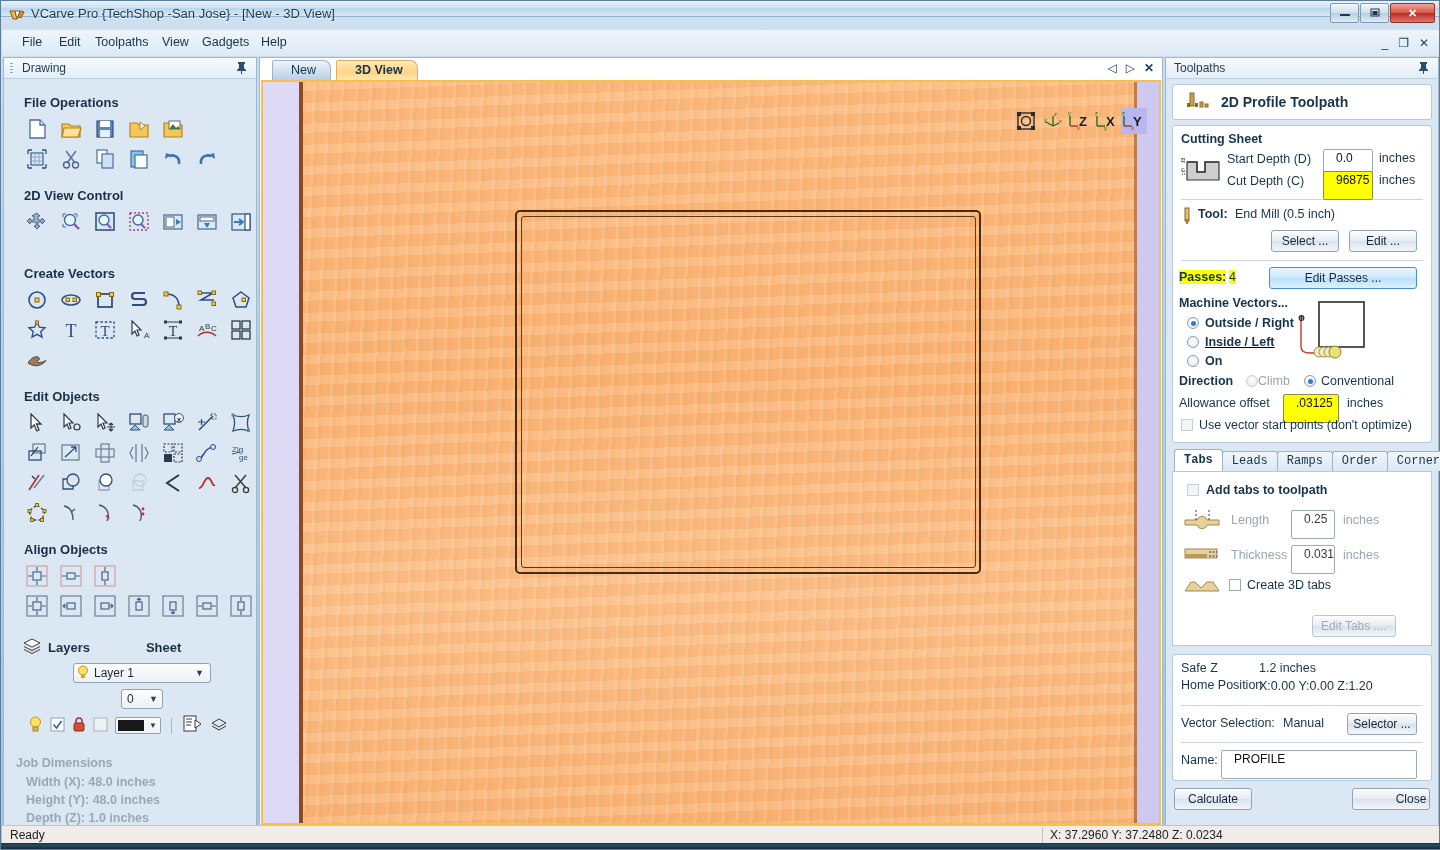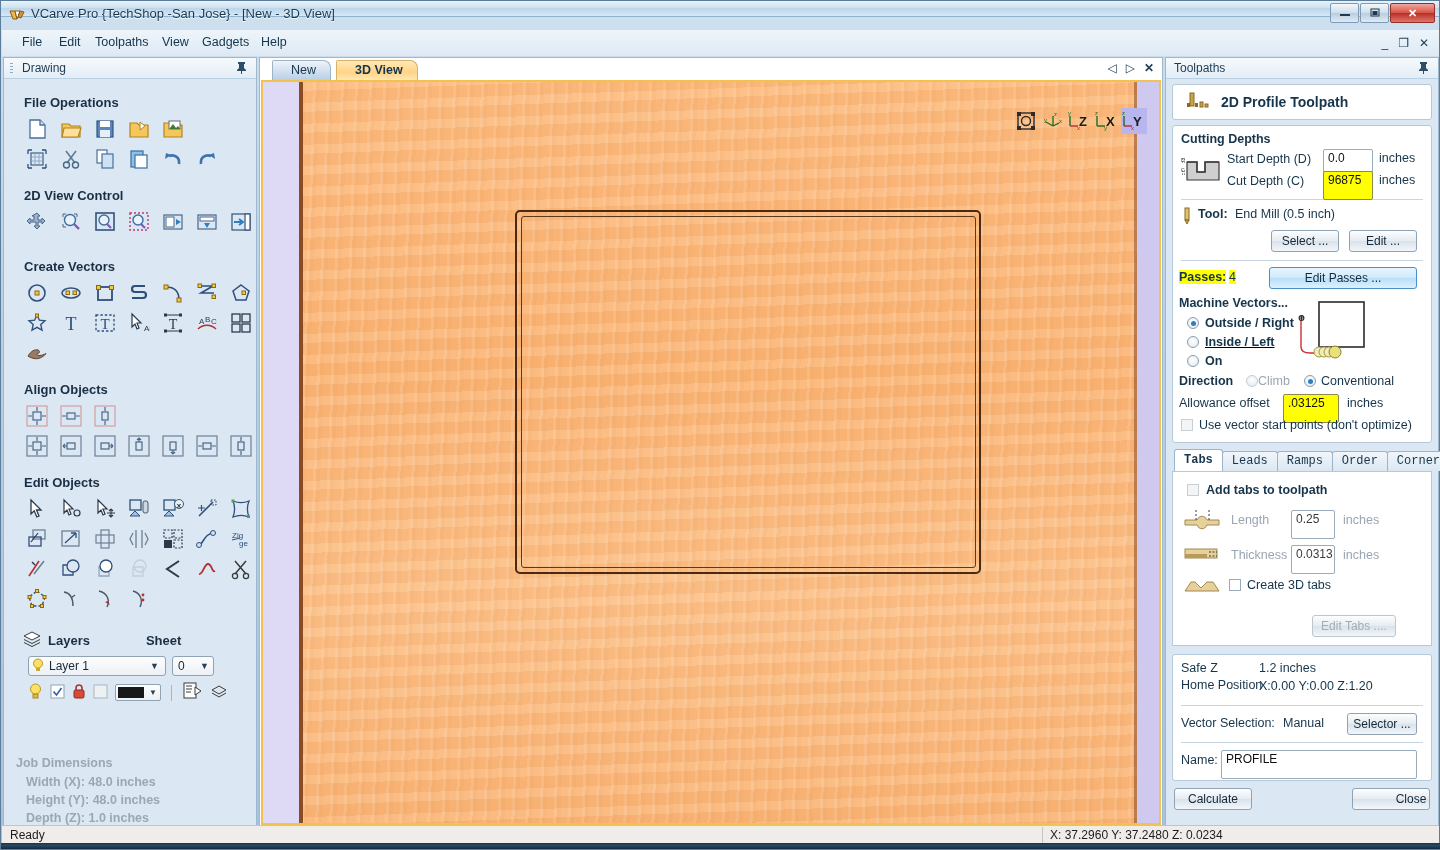--- a/index.html
+++ b/index.html
@@ -152,21 +152,21 @@
     margin:5px 6px;
   }
   .tp-header { display:flex; align-items:center; height:36px; padding-left:12px; }
   .tp-header .tp-title { font-size:14px; font-weight:bold; color:#16344a; margin-left:10px; }
 
   .gtitle { font-size:12.5px; font-weight:bold; color:#16344a; }
   .lbl { font-size:12.5px; color:#16344a; }
   .lbl-dim { font-size:12.5px; color:#9aa6b2; }
   .txtin {
     background:#fff; border:1px solid #9aabbb; border-radius:2px;
-    height:29px; line-height:17px; font-size:12px; color:#111; padding:0 4px;
+    height:29px; line-height:17px; font-size:12px; color:#111; padding:0 12px;
     display:inline-block;
   }
   .txtin.hl { background:#ffff00; border-color:#8a8a4a; }
   .hl-text { background:#ffff00; }
   .btn {
     background:linear-gradient(180deg,#fdfefe,#e6ecf2 48%,#dae2ea 52%,#f2f6fa);
     border:1px solid #8fa3b5; border-radius:3px;
     font-size:12px; color:#14293a; text-align:center;
     height:22px; line-height:20px; display:inline-block;
   }
@@ -390,21 +390,21 @@
             <span class="ic">
                 <svg width="22" height="22" viewBox="0 0 22 22">
                   <rect x="2" y="3" width="18" height="16" fill="#dae8f5" stroke="#35537a" stroke-width="1.2"></rect>
                   <rect x="15" y="3" width="5" height="16" fill="#fff" stroke="#35537a" stroke-width="1.2"></rect>
                   <path d="M4 11h8M9 8l4 3-4 3" stroke="#2f7fbf" stroke-width="2" fill="none"></path>
                 </svg>
               </span>
           </div>
         </div>
 
-        <div class="sect" style="margin-top:24px">
+        <div class="sect" style="margin-top:31px">
           <div class="sect-title">Create Vectors</div>
           <div class="iconrow">
             <span class="ic">
                 <svg width="22" height="22" viewBox="0 0 22 22">
                   <circle cx="11" cy="11" r="8" fill="none" stroke="#2f4f7d" stroke-width="1.6"></circle>
                   <rect x="9" y="9" width="4" height="4" fill="#f5c842" stroke="#8a6a10"></rect>
                 </svg>
               </span>
             <span class="ic">
                 <svg width="22" height="22" viewBox="0 0 22 22">
@@ -501,98 +501,20 @@
           <div class="iconrow">
             <span class="ic">
                 <svg width="22" height="22" viewBox="0 0 22 22">
                   <path d="M2 14c3-5 7-7 10-6 2 .7 2 3 0 3.5-2 .4-1 2 1 2 3 0 5-1 7-2-3 4-8 6-12 5-3-.8-5-1.5-6-2.5z" fill="#9b7a63" stroke="#5c4432" stroke-width="1"></path>
                 </svg>
               </span>
           </div>
         </div>
 
         <div class="sect" style="margin-top:16px">
-          <div class="sect-title">Align Objects</div>
-          <div class="iconrow">
-            <span class="ic">
-                <svg width="22" height="22" viewBox="0 0 22 22">
-                  <rect x="1" y="1" width="20" height="20" fill="none" stroke="#d0a0a0" stroke-width="1.2"></rect>
-                  <rect x="7" y="7" width="8" height="8" fill="none" stroke="#4a6688" stroke-width="1.2"></rect>
-                  <path d="M11 2v4M11 16v4M2 11h4M16 11h4" stroke="#4a6688" stroke-width="1.2"></path>
-                </svg>
-              </span>
-            <span class="ic">
-                <svg width="22" height="22" viewBox="0 0 22 22">
-                  <rect x="1" y="1" width="20" height="20" fill="none" stroke="#d0a0a0" stroke-width="1.2"></rect>
-                  <rect x="7" y="8" width="8" height="6" fill="none" stroke="#4a6688" stroke-width="1.2"></rect>
-                  <path d="M2 11h4M16 11h4" stroke="#4a6688" stroke-width="1.2"></path>
-                </svg>
-              </span>
-            <span class="ic">
-                <svg width="22" height="22" viewBox="0 0 22 22">
-                  <rect x="1" y="1" width="20" height="20" fill="none" stroke="#d0a0a0" stroke-width="1.2"></rect>
-                  <rect x="8" y="7" width="6" height="8" fill="none" stroke="#4a6688" stroke-width="1.2"></rect>
-                  <path d="M11 2v4M11 16v4" stroke="#4a6688" stroke-width="1.2"></path>
-                </svg>
-              </span>
-          </div>
-          <div class="iconrow">
-            <span class="ic">
-                <svg width="22" height="22" viewBox="0 0 22 22">
-                  <rect x="1" y="1" width="20" height="20" fill="none" stroke="#6d8096" stroke-width="1.2"></rect>
-                  <rect x="7" y="7" width="8" height="8" fill="none" stroke="#4a6688" stroke-width="1.2"></rect>
-                  <path d="M11 2v4M11 16v4M2 11h4M16 11h4" stroke="#4a6688" stroke-width="1.2"></path>
-                </svg>
-              </span>
-            <span class="ic">
-                <svg width="22" height="22" viewBox="0 0 22 22">
-                  <rect x="1" y="1" width="20" height="20" fill="none" stroke="#6d8096" stroke-width="1.2"></rect>
-                  <rect x="7" y="8" width="8" height="6" fill="none" stroke="#4a6688" stroke-width="1.2"></rect>
-                  <path d="M3 11h4M3 11l2-2M3 11l2 2" stroke="#4a6688" stroke-width="1.2" fill="none"></path>
-                </svg>
-              </span>
-            <span class="ic">
-                <svg width="22" height="22" viewBox="0 0 22 22">
-                  <rect x="1" y="1" width="20" height="20" fill="none" stroke="#6d8096" stroke-width="1.2"></rect>
-                  <rect x="7" y="8" width="8" height="6" fill="none" stroke="#4a6688" stroke-width="1.2"></rect>
-                  <path d="M19 11h-4M19 11l-2-2M19 11l-2 2" stroke="#4a6688" stroke-width="1.2" fill="none"></path>
-                </svg>
-              </span>
-            <span class="ic">
-                <svg width="22" height="22" viewBox="0 0 22 22">
-                  <rect x="1" y="1" width="20" height="20" fill="none" stroke="#6d8096" stroke-width="1.2"></rect>
-                  <rect x="8" y="7" width="6" height="8" fill="none" stroke="#4a6688" stroke-width="1.2"></rect>
-                  <path d="M11 3v4M11 3l-2 2M11 3l2 2" stroke="#4a6688" stroke-width="1.2" fill="none"></path>
-                </svg>
-              </span>
-            <span class="ic">
-                <svg width="22" height="22" viewBox="0 0 22 22">
-                  <rect x="1" y="1" width="20" height="20" fill="none" stroke="#6d8096" stroke-width="1.2"></rect>
-                  <rect x="8" y="7" width="6" height="8" fill="none" stroke="#4a6688" stroke-width="1.2"></rect>
-                  <path d="M11 19v-4M11 19l-2-2M11 19l2-2" stroke="#4a6688" stroke-width="1.2" fill="none"></path>
-                </svg>
-              </span>
-            <span class="ic">
-                <svg width="22" height="22" viewBox="0 0 22 22">
-                  <rect x="1" y="1" width="20" height="20" fill="none" stroke="#6d8096" stroke-width="1.2"></rect>
-                  <rect x="7" y="8" width="8" height="6" fill="none" stroke="#4a6688" stroke-width="1.2"></rect>
-                  <path d="M2 11h4M16 11h4" stroke="#4a6688" stroke-width="1.2"></path>
-                </svg>
-              </span>
-            <span class="ic">
-                <svg width="22" height="22" viewBox="0 0 22 22">
-                  <rect x="1" y="1" width="20" height="20" fill="none" stroke="#6d8096" stroke-width="1.2"></rect>
-                  <rect x="8" y="7" width="6" height="8" fill="none" stroke="#4a6688" stroke-width="1.2"></rect>
-                  <path d="M11 2v4M11 16v4" stroke="#4a6688" stroke-width="1.2"></path>
-                </svg>
-              </span>
-          </div>
-        </div>
-
-        <div class="sect" style="margin-top:16px">
           <div class="sect-title">Edit Objects</div>
           <div class="iconrow">
             <span class="ic">
                 <svg width="22" height="22" viewBox="0 0 22 22">
                   <path d="M5 2l10 10h-4.5l2.5 6-2.2 1-2.6-6.2L5 16z" fill="#fff" stroke="#2b3a4a" stroke-width="1.3"></path>
                 </svg>
               </span>
             <span class="ic">
                 <svg width="22" height="22" viewBox="0 0 22 22">
                   <path d="M4 2l9 9h-4l2 5-2 1-2-5-3 3z" fill="#fff" stroke="#2b3a4a" stroke-width="1.2"></path>
@@ -749,38 +671,116 @@
                 <svg width="22" height="22" viewBox="0 0 22 22">
                   <path d="M5 3c9 2 11 10 8 16" fill="none" stroke="#4a5a68" stroke-width="1.4"></path>
                   <path d="M11 14l5 3-2-4z" fill="#b03030"></path>
                 </svg>
               </span>
             <span class="ic">
                 <svg width="22" height="22" viewBox="0 0 22 22">
                   <path d="M5 3c8 2 10 10 7 16" fill="none" stroke="#4a5a68" stroke-width="1.4"></path>
                   <circle cx="15" cy="7" r="1.4" fill="#c03030"></circle>
                   <circle cx="15" cy="12" r="1.4" fill="#c03030"></circle>
+                </svg>
+              </span>
+          </div>
+        </div>
+
+        <div class="sect" style="margin-top:16px">
+          <div class="sect-title">Align Objects</div>
+          <div class="iconrow">
+            <span class="ic">
+                <svg width="22" height="22" viewBox="0 0 22 22">
+                  <rect x="1" y="1" width="20" height="20" fill="none" stroke="#d0a0a0" stroke-width="1.2"></rect>
+                  <rect x="7" y="7" width="8" height="8" fill="none" stroke="#4a6688" stroke-width="1.2"></rect>
+                  <path d="M11 2v4M11 16v4M2 11h4M16 11h4" stroke="#4a6688" stroke-width="1.2"></path>
+                </svg>
+              </span>
+            <span class="ic">
+                <svg width="22" height="22" viewBox="0 0 22 22">
+                  <rect x="1" y="1" width="20" height="20" fill="none" stroke="#d0a0a0" stroke-width="1.2"></rect>
+                  <rect x="7" y="8" width="8" height="6" fill="none" stroke="#4a6688" stroke-width="1.2"></rect>
+                  <path d="M2 11h4M16 11h4" stroke="#4a6688" stroke-width="1.2"></path>
+                </svg>
+              </span>
+            <span class="ic">
+                <svg width="22" height="22" viewBox="0 0 22 22">
+                  <rect x="1" y="1" width="20" height="20" fill="none" stroke="#d0a0a0" stroke-width="1.2"></rect>
+                  <rect x="8" y="7" width="6" height="8" fill="none" stroke="#4a6688" stroke-width="1.2"></rect>
+                  <path d="M11 2v4M11 16v4" stroke="#4a6688" stroke-width="1.2"></path>
+                </svg>
+              </span>
+          </div>
+          <div class="iconrow">
+            <span class="ic">
+                <svg width="22" height="22" viewBox="0 0 22 22">
+                  <rect x="1" y="1" width="20" height="20" fill="none" stroke="#6d8096" stroke-width="1.2"></rect>
+                  <rect x="7" y="7" width="8" height="8" fill="none" stroke="#4a6688" stroke-width="1.2"></rect>
+                  <path d="M11 2v4M11 16v4M2 11h4M16 11h4" stroke="#4a6688" stroke-width="1.2"></path>
+                </svg>
+              </span>
+            <span class="ic">
+                <svg width="22" height="22" viewBox="0 0 22 22">
+                  <rect x="1" y="1" width="20" height="20" fill="none" stroke="#6d8096" stroke-width="1.2"></rect>
+                  <rect x="7" y="8" width="8" height="6" fill="none" stroke="#4a6688" stroke-width="1.2"></rect>
+                  <path d="M3 11h4M3 11l2-2M3 11l2 2" stroke="#4a6688" stroke-width="1.2" fill="none"></path>
+                </svg>
+              </span>
+            <span class="ic">
+                <svg width="22" height="22" viewBox="0 0 22 22">
+                  <rect x="1" y="1" width="20" height="20" fill="none" stroke="#6d8096" stroke-width="1.2"></rect>
+                  <rect x="7" y="8" width="8" height="6" fill="none" stroke="#4a6688" stroke-width="1.2"></rect>
+                  <path d="M19 11h-4M19 11l-2-2M19 11l-2 2" stroke="#4a6688" stroke-width="1.2" fill="none"></path>
+                </svg>
+              </span>
+            <span class="ic">
+                <svg width="22" height="22" viewBox="0 0 22 22">
+                  <rect x="1" y="1" width="20" height="20" fill="none" stroke="#6d8096" stroke-width="1.2"></rect>
+                  <rect x="8" y="7" width="6" height="8" fill="none" stroke="#4a6688" stroke-width="1.2"></rect>
+                  <path d="M11 3v4M11 3l-2 2M11 3l2 2" stroke="#4a6688" stroke-width="1.2" fill="none"></path>
+                </svg>
+              </span>
+            <span class="ic">
+                <svg width="22" height="22" viewBox="0 0 22 22">
+                  <rect x="1" y="1" width="20" height="20" fill="none" stroke="#6d8096" stroke-width="1.2"></rect>
+                  <rect x="8" y="7" width="6" height="8" fill="none" stroke="#4a6688" stroke-width="1.2"></rect>
+                  <path d="M11 19v-4M11 19l-2-2M11 19l2-2" stroke="#4a6688" stroke-width="1.2" fill="none"></path>
+                </svg>
+              </span>
+            <span class="ic">
+                <svg width="22" height="22" viewBox="0 0 22 22">
+                  <rect x="1" y="1" width="20" height="20" fill="none" stroke="#6d8096" stroke-width="1.2"></rect>
+                  <rect x="7" y="8" width="8" height="6" fill="none" stroke="#4a6688" stroke-width="1.2"></rect>
+                  <path d="M2 11h4M16 11h4" stroke="#4a6688" stroke-width="1.2"></path>
+                </svg>
+              </span>
+            <span class="ic">
+                <svg width="22" height="22" viewBox="0 0 22 22">
+                  <rect x="1" y="1" width="20" height="20" fill="none" stroke="#6d8096" stroke-width="1.2"></rect>
+                  <rect x="8" y="7" width="6" height="8" fill="none" stroke="#4a6688" stroke-width="1.2"></rect>
+                  <path d="M11 2v4M11 16v4" stroke="#4a6688" stroke-width="1.2"></path>
                 </svg>
               </span>
           </div>
         </div>
 
         <div class="sect" style="margin-top:18px">
           <div style="display:flex;align-items:center;margin-left:18px;">
             <span>
               <svg width="20" height="18" viewBox="0 0 20 18">
                   <path d="M2 6l8-4 8 4-8 4z" fill="#fff" stroke="#3b3b3b"></path>
                   <path d="M2 9.5l8 4 8-4" fill="none" stroke="#3b3b3b"></path>
                   <path d="M2 12.5l8 4 8-4" fill="none" stroke="#3b3b3b"></path>
                 </svg>
             </span>
             <span style="font-size:13px;font-weight:bold;color:#1a2f45;margin-left:6px;">Layers</span>
             <span style="font-size:13px;font-weight:bold;color:#1a2f45;margin-left:56px;">Sheet</span>
           </div>
-          <div style="display:flex;align-items:center;margin-left:24px;margin-top:5px;gap:6px;">
+          <div style="display:flex;align-items:center;margin-left:24px;margin-top:5px;gap:6px;flex-direction:column;">
             <div style="position:relative;width:138px;height:20px;background:linear-gradient(180deg,#fdfdfd,#edf1f5);border:1px solid #8fa3b5;border-radius:3px;display:flex;align-items:center;">
               <span style="margin-left:3px">
                 <svg width="12" height="14" viewBox="0 0 12 14">
                     <circle cx="6" cy="5.5" r="4.5" fill="#ffe066" stroke="#b99a1a"></circle>
                     <rect x="4" y="10" width="4" height="3" fill="#c9a93a"></rect>
                   </svg>
               </span>
               <span style="font-size:12px;color:#14293a;margin-left:5px;">Layer 1</span>
               <span style="position:absolute;right:6px;font-size:9px;color:#25405a;">▼</span>
             </div>
@@ -927,21 +927,21 @@
               <rect x="15" y="12" width="3" height="5" fill="#c9a24a" stroke="#8a6a20"></rect>
               <rect x="20" y="14" width="3" height="3" fill="#c9a24a" stroke="#8a6a20"></rect>
             </svg>
           </span>
           <span class="tp-title">2D Profile Toolpath</span>
         </div>
 
         <div class="group" style="padding:6px 0 8px 0;">
 
           <div style="margin-left:8px;">
-            <span class="gtitle">Cutting Depths</span>
+            <span class="gtitle">Cutting Sheet</span>
           </div>
 
           <div style="position:relative;height:46px;margin-top:2px;">
             <span style="position:absolute;left:8px;top:6px;">
               <svg width="44" height="34" viewBox="0 0 44 34">
                 <path d="M6 8h10v10h8V8h14v18H6z" fill="#cfcfcf" stroke="#3b3b3b" stroke-width="1.2"></path>
                 <path d="M6 8h10v10h8V8h14" fill="none" stroke="#3b3b3b" stroke-width="1.4"></path>
                 <path d="M1 5h4M1 8h4M1 17h4M1 20h4" stroke="#3b3b3b" stroke-width="1" stroke-dasharray="1 1"></path>
                 <text x="0" y="8" font-size="5" fill="#3b3b3b">D</text>
                 <text x="0" y="18" font-size="5" fill="#3b3b3b">C</text>

